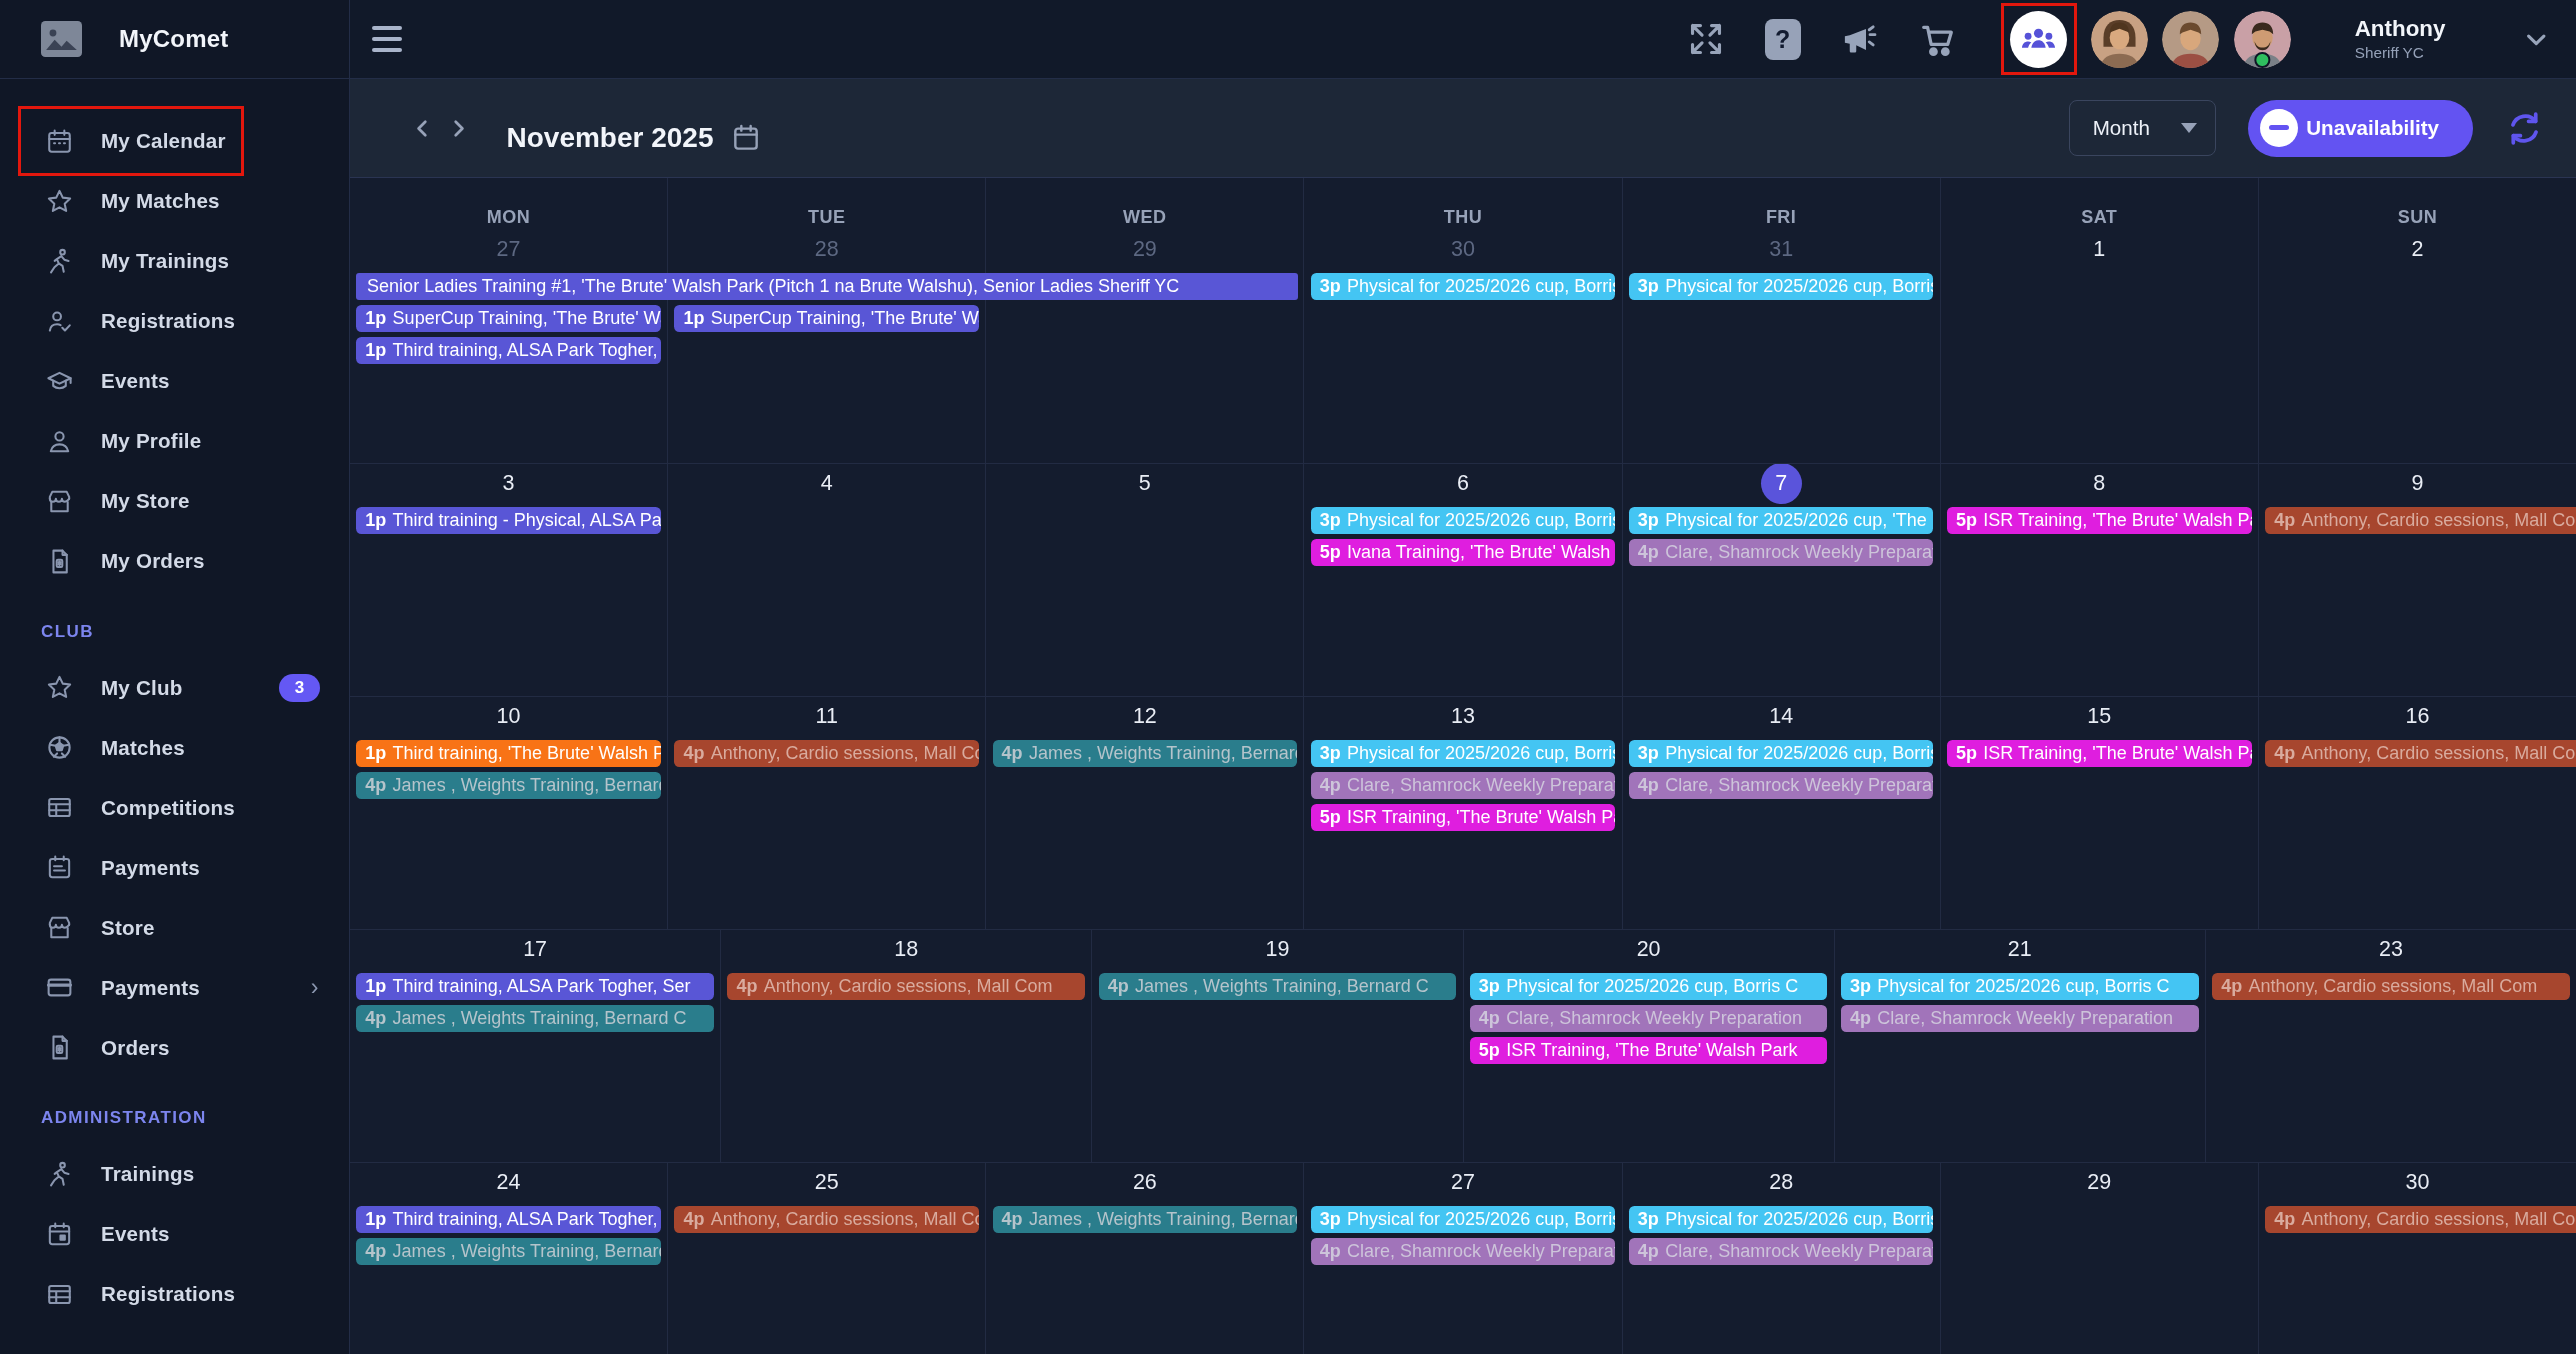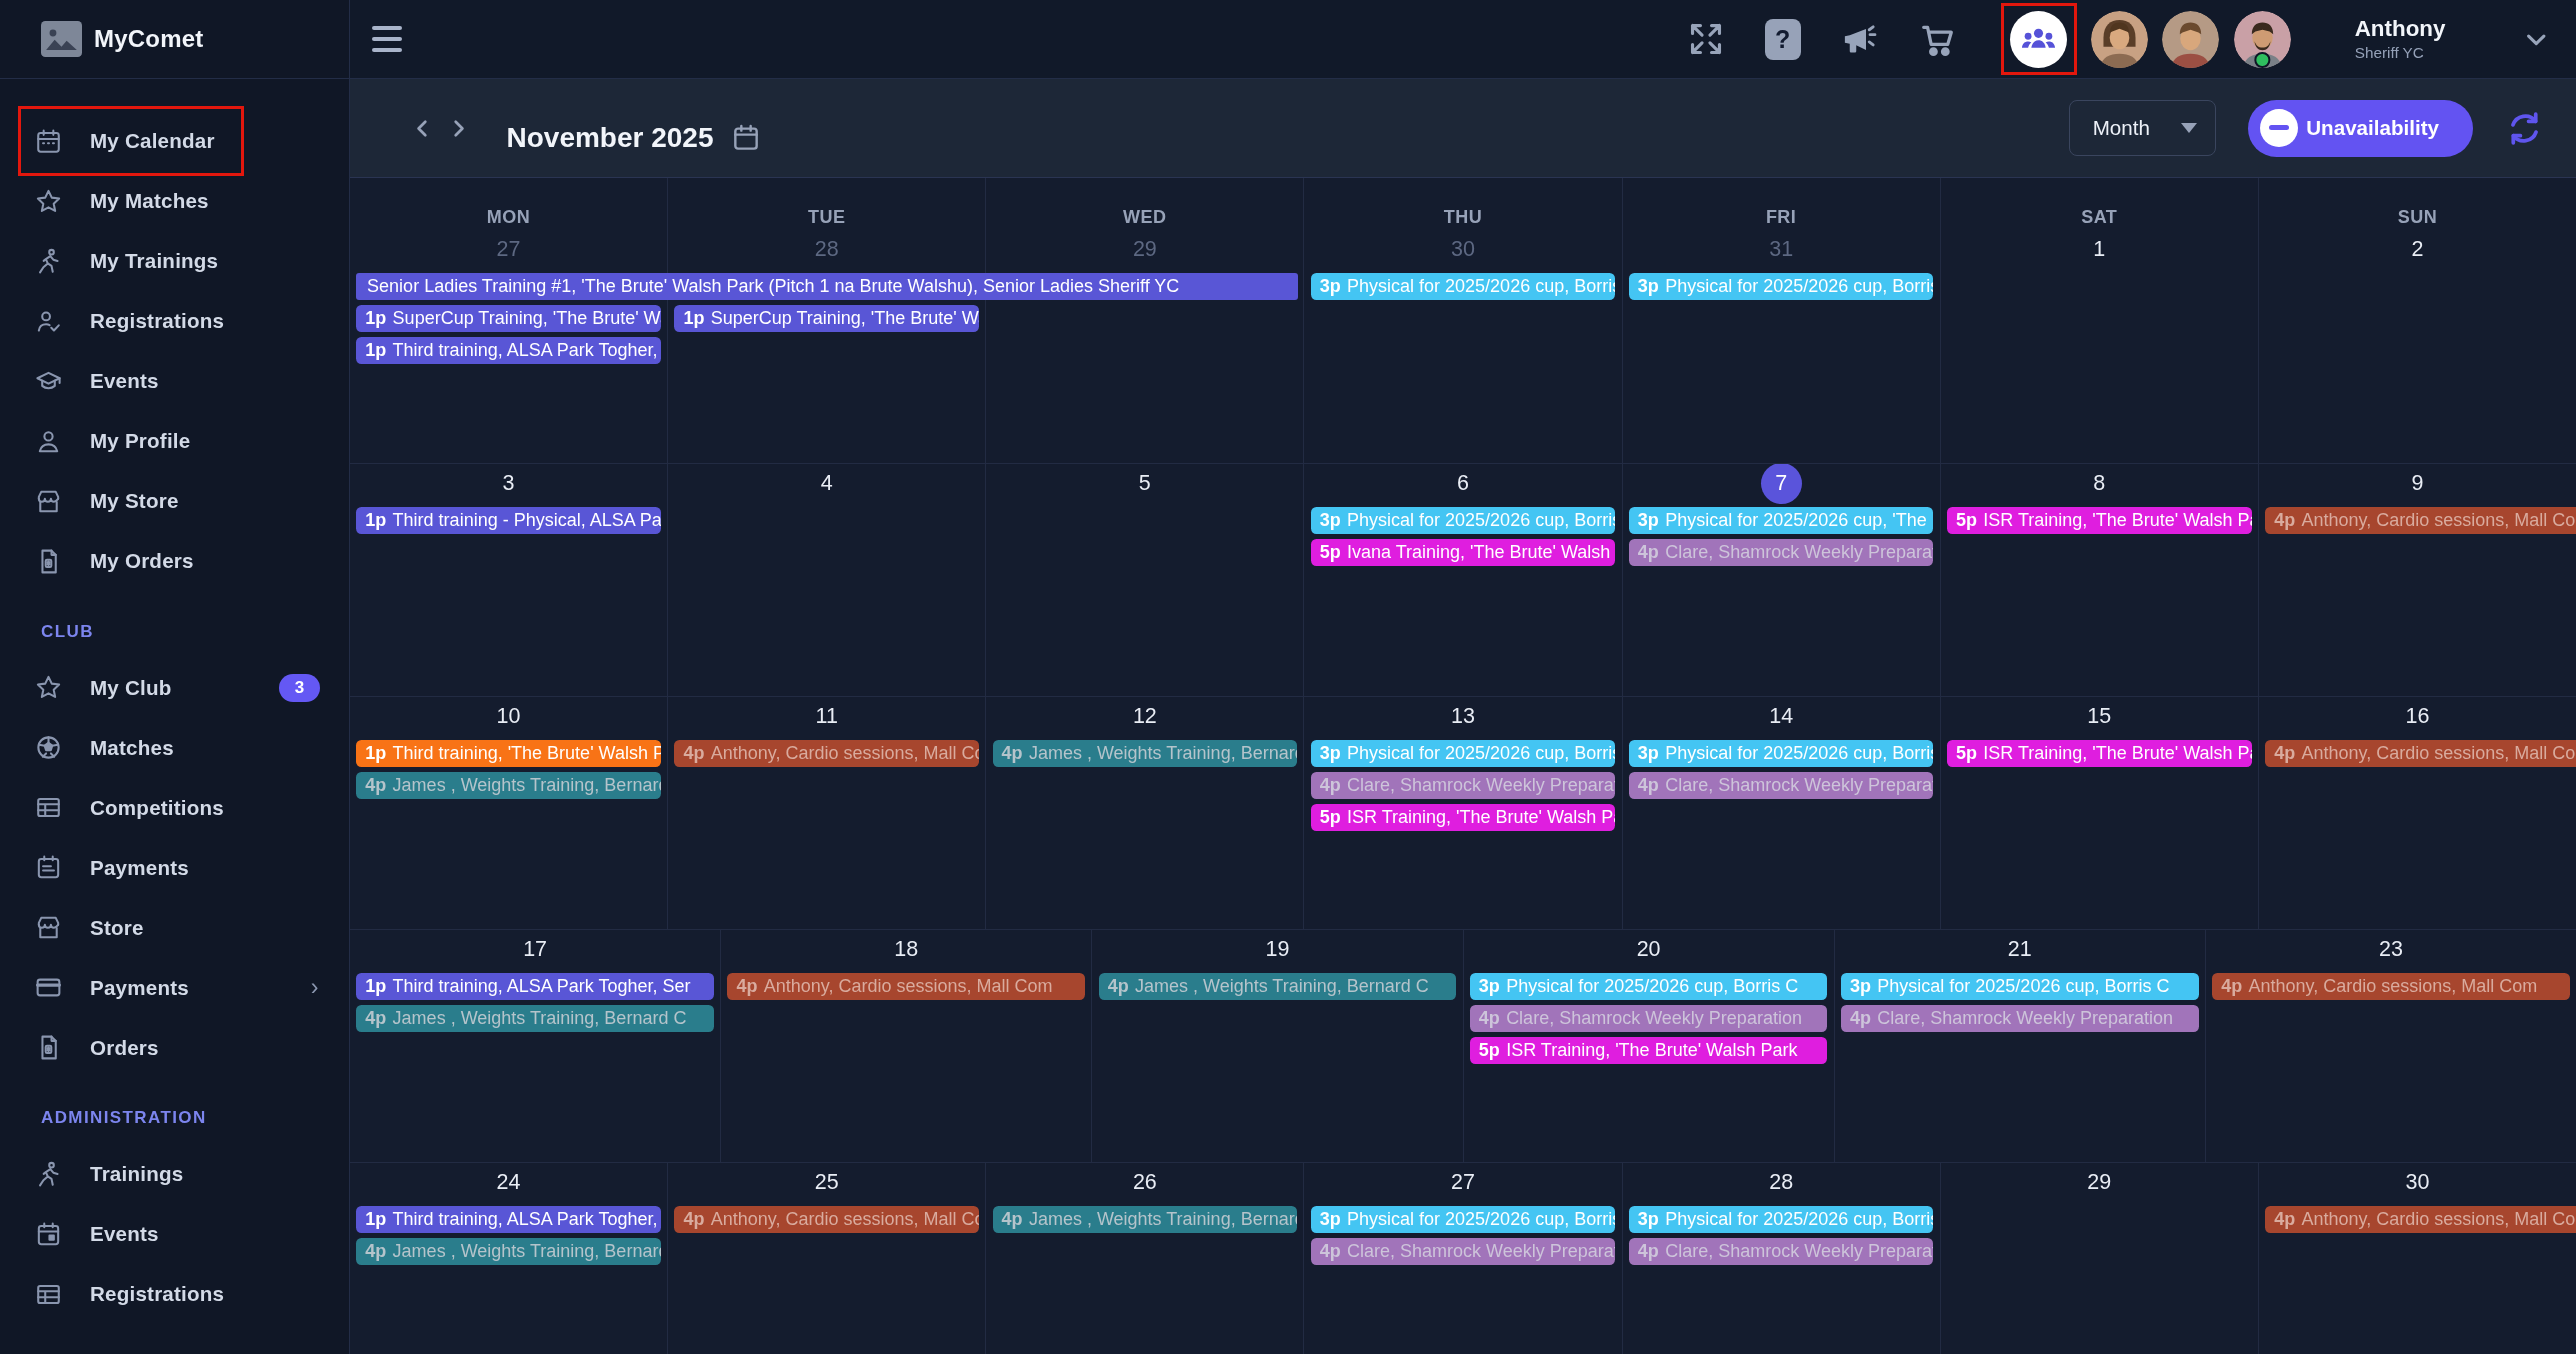--- a/index.html
+++ b/index.html
@@ -7,21 +7,21 @@
   body {
     position:relative; overflow:hidden;
     background:#141C2E;
     font-family:"Liberation Sans", sans-serif;
     color:#E8EDF5;
   }
   
   .topbar { position:absolute; top:0; left:0; width:2576px; height:79px;
     background:#111929; border-bottom:0.9px solid #232D47; display:flex; z-index:30; }
   .topbar-left { width:350px; height:100%; display:flex; align-items:center;
-    padding-left:41px; gap:12px; border-right:0.9px solid #232D47; background:#101726; }
+    padding-left:41px; gap:37px; border-right:0.9px solid #232D47; background:#101726; }
   .logo-img { width:41px; height:36px; display:inline-flex; }
   .logo-text { font-size:24px; font-weight:bold; color:#F2F5FA; letter-spacing:0.2px; }
   .topbar-main { flex:1; display:flex; align-items:center; padding:0 25px 0 21.5px; }
   .hamburger { width:36px; height:30.5px; display:flex; flex-direction:column;
     justify-content:center; gap:6.3px; cursor:pointer; }
   .hamburger span { display:block; width:30.5px; height:4.5px; border-radius:2.7px; background:#A9B4CA; }
   .top-right { margin-left:auto; display:flex; align-items:center; gap:39px; }
   .tb-icon { width:39px; height:39px; display:flex; align-items:center; justify-content:center; }
   .help-chip { width:36px; height:41px; border-radius:8px; background:#97A2B8;
     color:#121B30; font-size:25px; font-weight:bold; display:flex; align-items:center; justify-content:center; }
@@ -34,21 +34,21 @@
   .avatar-rel { position:relative; }
   .user-block { margin-left:25px; display:flex; flex-direction:column; line-height:1.25; }
   .user-name { font-size:22.4px; font-weight:bold; color:#F2F5FA; }
   .user-role { font-size:15.3px; color:#95A1B8; }
   .user-caret { margin-left:36px; display:flex; }
 
   
   .sidebar { position:absolute; top:79px; left:0; width:350px; height:1276px;
     background:#101726; border-right:0.9px solid #232D47; z-index:20; padding-top:32px; overflow:hidden; }
   .side-item { position:relative; height:60px; display:flex; align-items:center;
-    padding-left:34px; gap:27px; cursor:pointer; }
+    padding-left:45px; gap:27px; cursor:pointer; }
   .side-item .icon { width:29px; height:29px; display:inline-flex; flex:none; }
   .side-item .lbl { font-size:20.6px; font-weight:600; color:#D3DAE7; letter-spacing:0.2px; }
   .side-badge { position:absolute; right:29px; width:41px; height:28px; border-radius:14.4px;
     background:#6458F4; color:#fff; font-size:17px; font-weight:bold;
     display:flex; align-items:center; justify-content:center; }
   .side-chev { position:absolute; right:30.5px; color:#8A96AF; font-size:23px; }
   .section-label { padding:30.5px 0 16px 41px; font-size:17px; font-weight:bold;
     letter-spacing:1.4px; color:#7C85EE; }
   .side-red { position:absolute; left:18px; top:-5.4px; width:226px; height:70px;
     border:3.6px solid #E3170D; pointer-events:none; }

